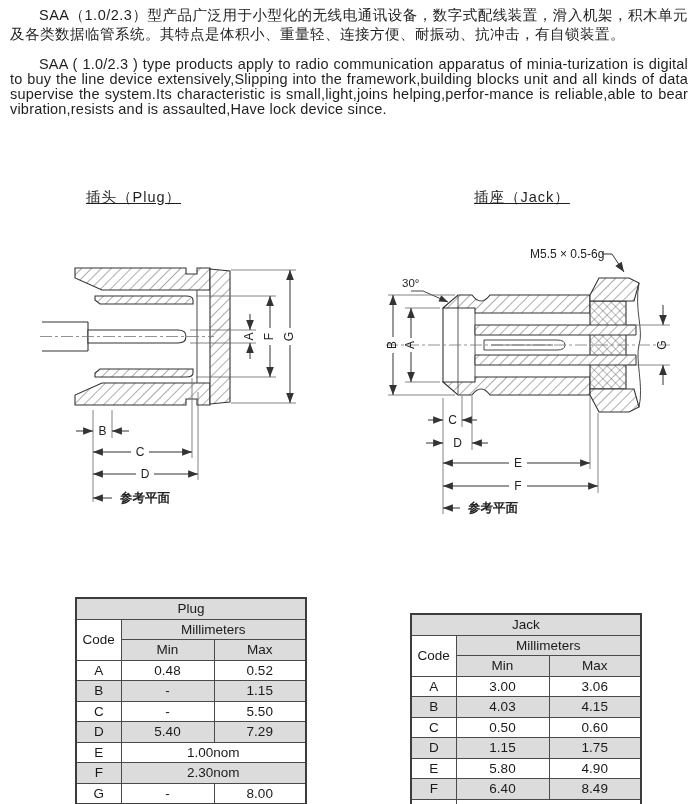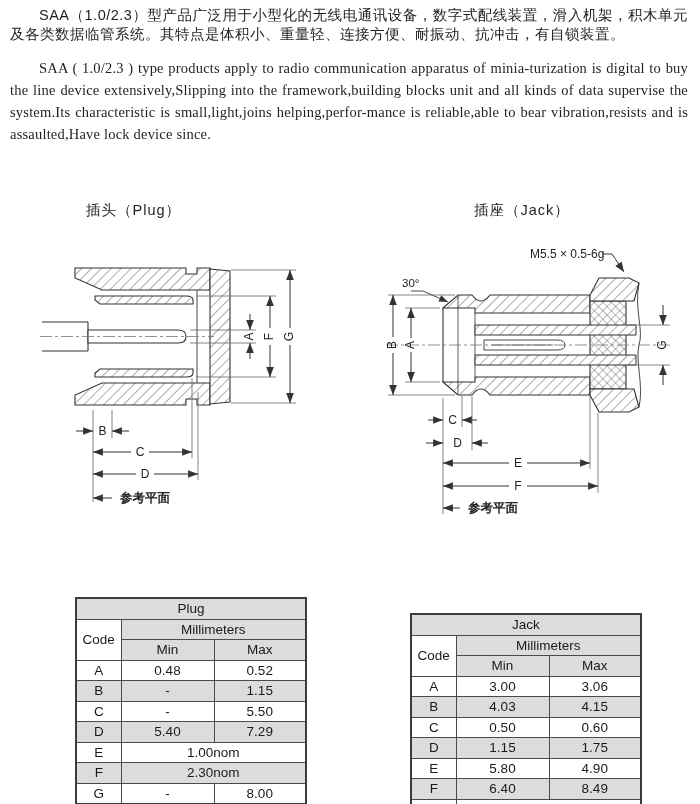--- a/index.html
+++ b/index.html
@@ -2,24 +2,24 @@
 <html><head>
 <meta charset="utf-8">
 <style>
   html,body { margin:0; padding:0; background:#fff; }
   .page {
     position:relative; width:700px; height:804px; background:#ffffff;
     font-family:"Liberation Sans", sans-serif; color:#1f1f1f; overflow:hidden;
   }
   .para { position:absolute; left:10px; right:12px; text-align:justify; }
   .para-zh { top:6px;  font-size:14.5px; line-height:19px; text-indent:2em; letter-spacing:0.5px; }
-  .para-en { top:57px; font-size:14.5px; line-height:22px; text-indent:2em; letter-spacing:0.2px;font-family:Liberation Serif, serif; }
+  .para-en { top:57px; font-size:14.5px; line-height:15px; text-indent:2em; letter-spacing:0.2px; }
   .section-heading { position:absolute; left:10px; top:161px; font-size:15.5px; font-weight:bold; letter-spacing:0.3px; }
   .section-heading .en { margin-left:6px; }
-  .fig-caption { position:absolute; top:201px; font-size:14.5px; letter-spacing:1px; }
+  .fig-caption { position:absolute; top:188px; font-size:14.5px; letter-spacing:1px;text-decoration:underline; }
   .cap-plug { left:86px; }
   .cap-jack { left:474px; }
   svg.drawing { position:absolute; }
   svg.drawing text { font-family:"Liberation Sans", sans-serif; fill:#222; }
   .dim-table {
     position:absolute; border-collapse:collapse; table-layout:fixed;
     width:230px; background:#fff; font-size:13.5px; color:#1a1a1a;
     border:2px solid #3c3c3c;
   }
   .dim-table td {

